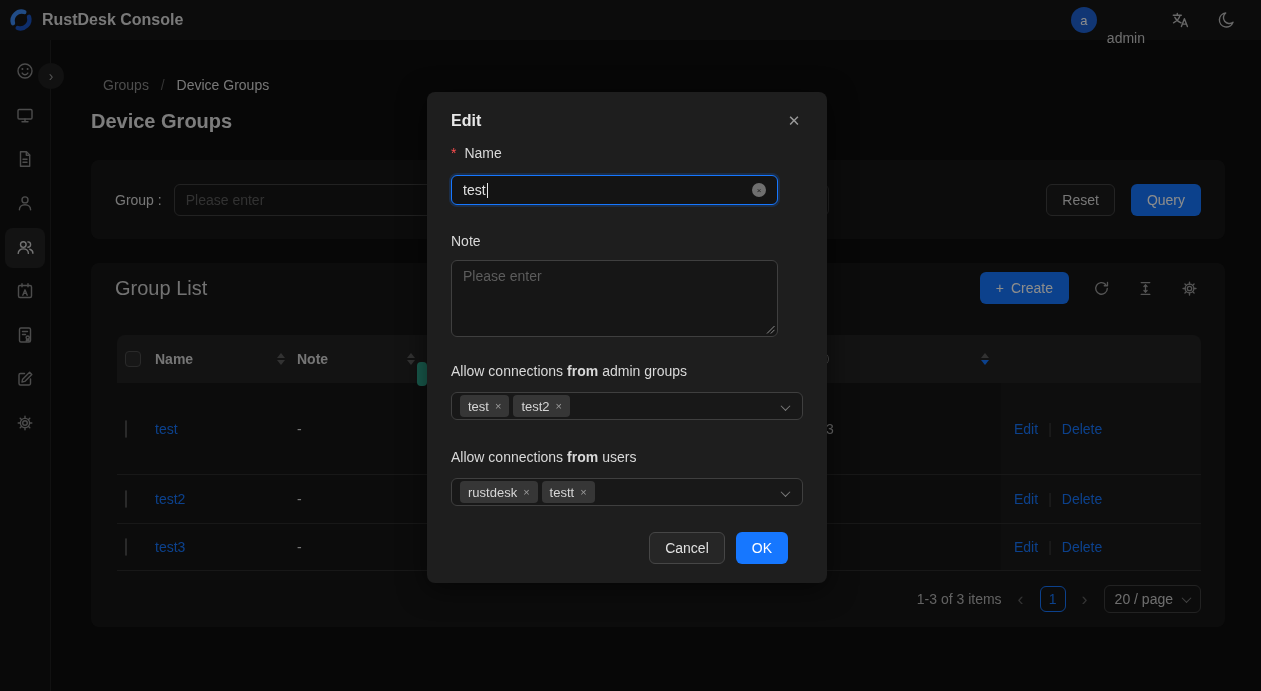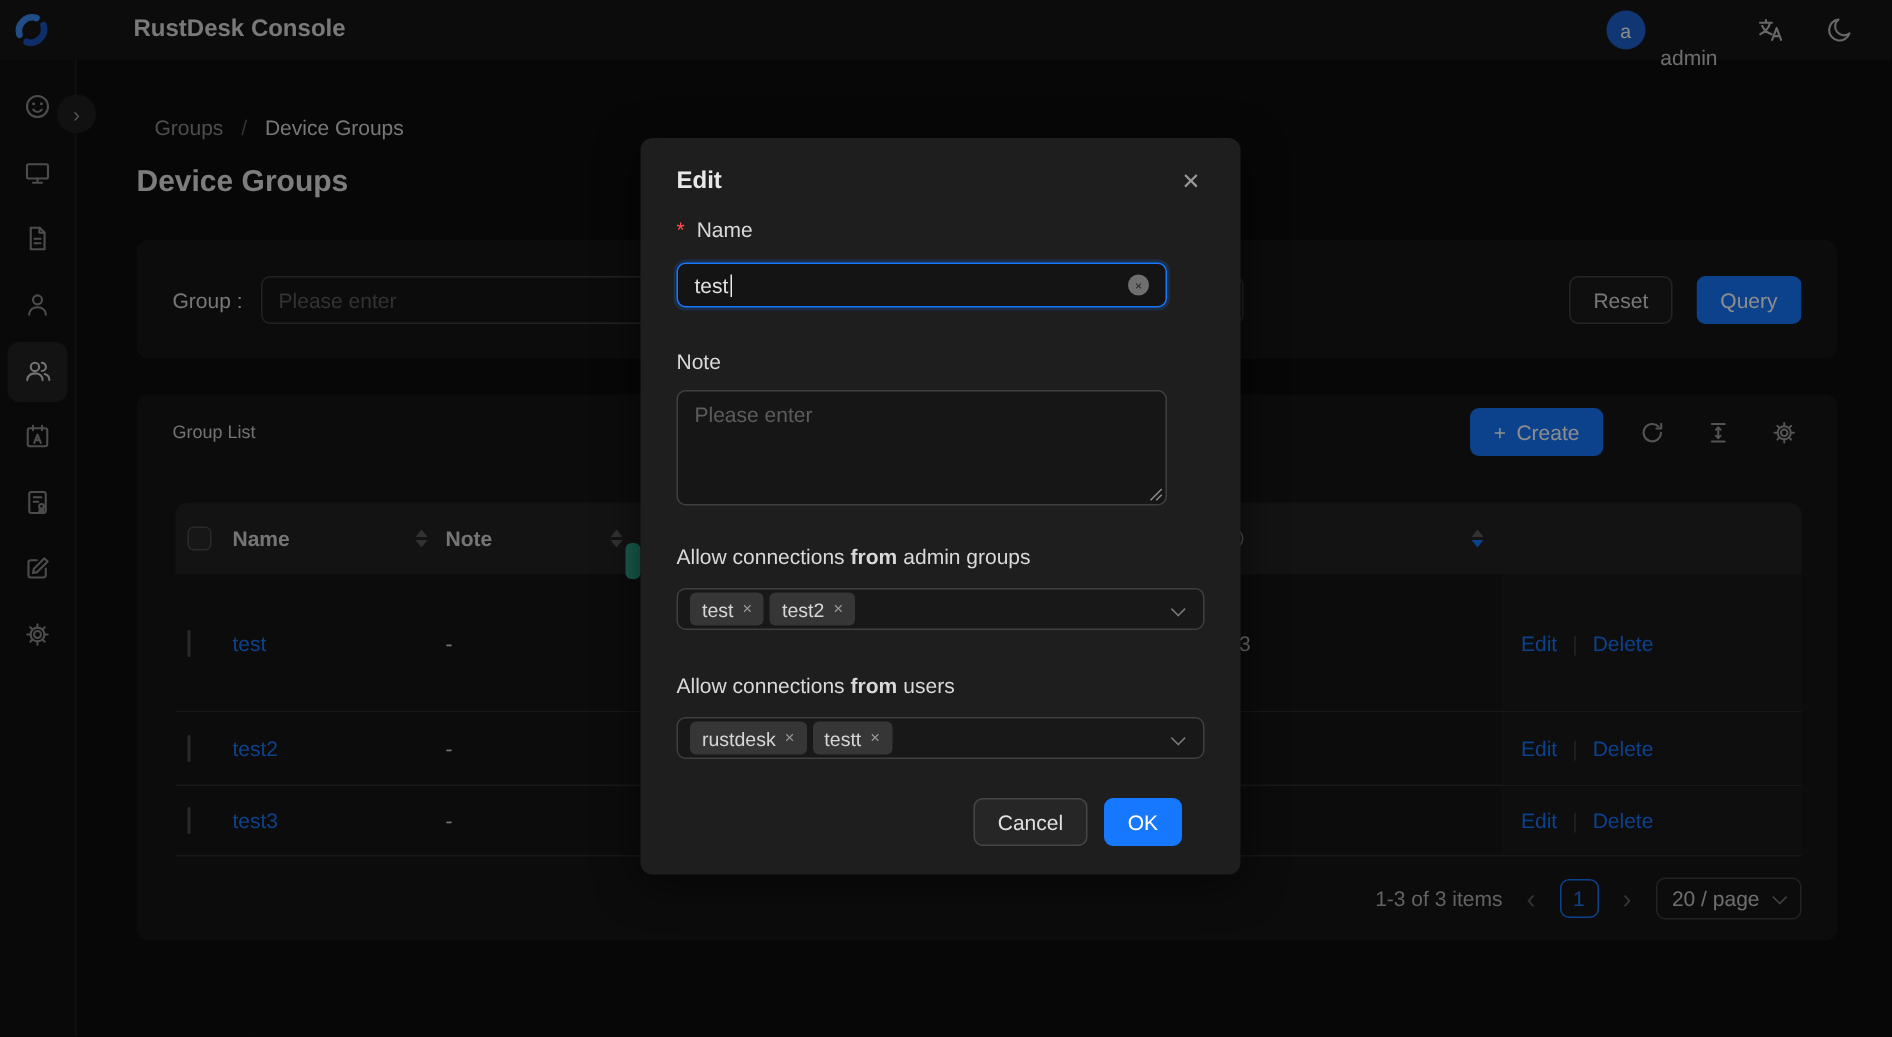--- a/index.html
+++ b/index.html
@@ -1,20 +1,20 @@
 <!DOCTYPE html>
 <html><head>
 <meta charset="utf-8">
 <style>
   * { margin:0; padding:0; box-sizing:border-box; }
   html,body { width:1261px; height:691px; overflow:hidden; }
   body { font-family:"Liberation Sans", sans-serif; font-size:14px; background:#0d0d0d; color:#d9d9d9; position:relative; }
 
   
-  .topbar { position:absolute; left:0; top:0; width:1261px; height:40px; background:#171717; display:flex; align-items:center; padding:0 24px 0 8px; z-index:1;gap:47px; }
+  .topbar { position:absolute; left:0; top:0; width:1261px; height:40px; background:#171717; display:flex; align-items:center; padding:0 24px 0 8px; z-index:1; }
   .logo { width:26px; height:26px; margin-right:8px; }
   .app-title { font-size:16px; font-weight:bold; color:#dcdcdc; }
   .topbar-right { margin-left:auto; display:flex; align-items:center; gap:24px; }
   .user-chip { display:flex; align-items:center; gap:10px; cursor:pointer; }
   .avatar { width:26px; height:26px; border-radius:50%; background:#1f63d4; color:#fff; display:flex; align-items:center; justify-content:center; font-size:13px; }
   .username { color:#c9c9c9;margin-top:36px; }
   .tb-icon { width:22px; height:22px; display:flex; align-items:center; justify-content:center; cursor:pointer; }
   .tb-icon svg { stroke:#bdbdbd; fill:none; stroke-width:1.4; stroke-linecap:round; stroke-linejoin:round; }
 
   
@@ -37,21 +37,21 @@
   .filter-label { color:#d9d9d9; margin-right:12px; white-space:nowrap; }
   .filter-input { width:655px; height:32px; background:transparent; border:1px solid #3f3f3f; border-radius:6px; padding:0 11px; color:#d9d9d9; font-size:14px; font-family:"Liberation Sans",sans-serif; outline:none; }
   .filter-input::placeholder { color:#5c5c5c; }
   .filter-actions { margin-left:auto; display:flex; gap:16px;justify-content:center; }
   .btn { height:32px; border-radius:6px; border:1px solid transparent; font-size:14px; font-family:"Liberation Sans",sans-serif; cursor:pointer; padding:0 15px; }
   .btn-default { background:#1c1c1c; border-color:#424242; color:#d9d9d9; }
   .btn-primary { background:#1677ff; color:#fff; }
 
   .list-card { left:91px; top:263px; width:1134px; height:364px; }
   .list-header { position:absolute; left:24px; right:24px; top:9px; height:32px; display:flex; align-items:center; }
-  .list-title { font-size:12px; color:#cfcfcf; }
+  .list-title { font-size:20px; color:#cfcfcf; }
   .list-tools { margin-left:auto; display:flex; align-items:center; gap:14px; }
   .create-btn { display:flex; align-items:center; gap:7px; }
   .tool-icon { width:24px; height:24px; display:flex; align-items:center; justify-content:center; cursor:pointer; margin-left:6px; }
   .tool-icon svg { stroke:#9a9a9a; fill:none; stroke-width:1.4; stroke-linecap:round; stroke-linejoin:round; }
 
   
   .table { position:absolute; left:26px; top:72px; width:1084px; }
   .trow { display:grid; grid-template-columns:38px 142px 130px 353px 221px 200px; align-items:center; }
   .thead { background:#232323; height:48px; border-radius:8px 8px 0 0; font-weight:bold; color:#d6d6d6; }
   .th { position:relative; height:48px; display:flex; align-items:center; }

